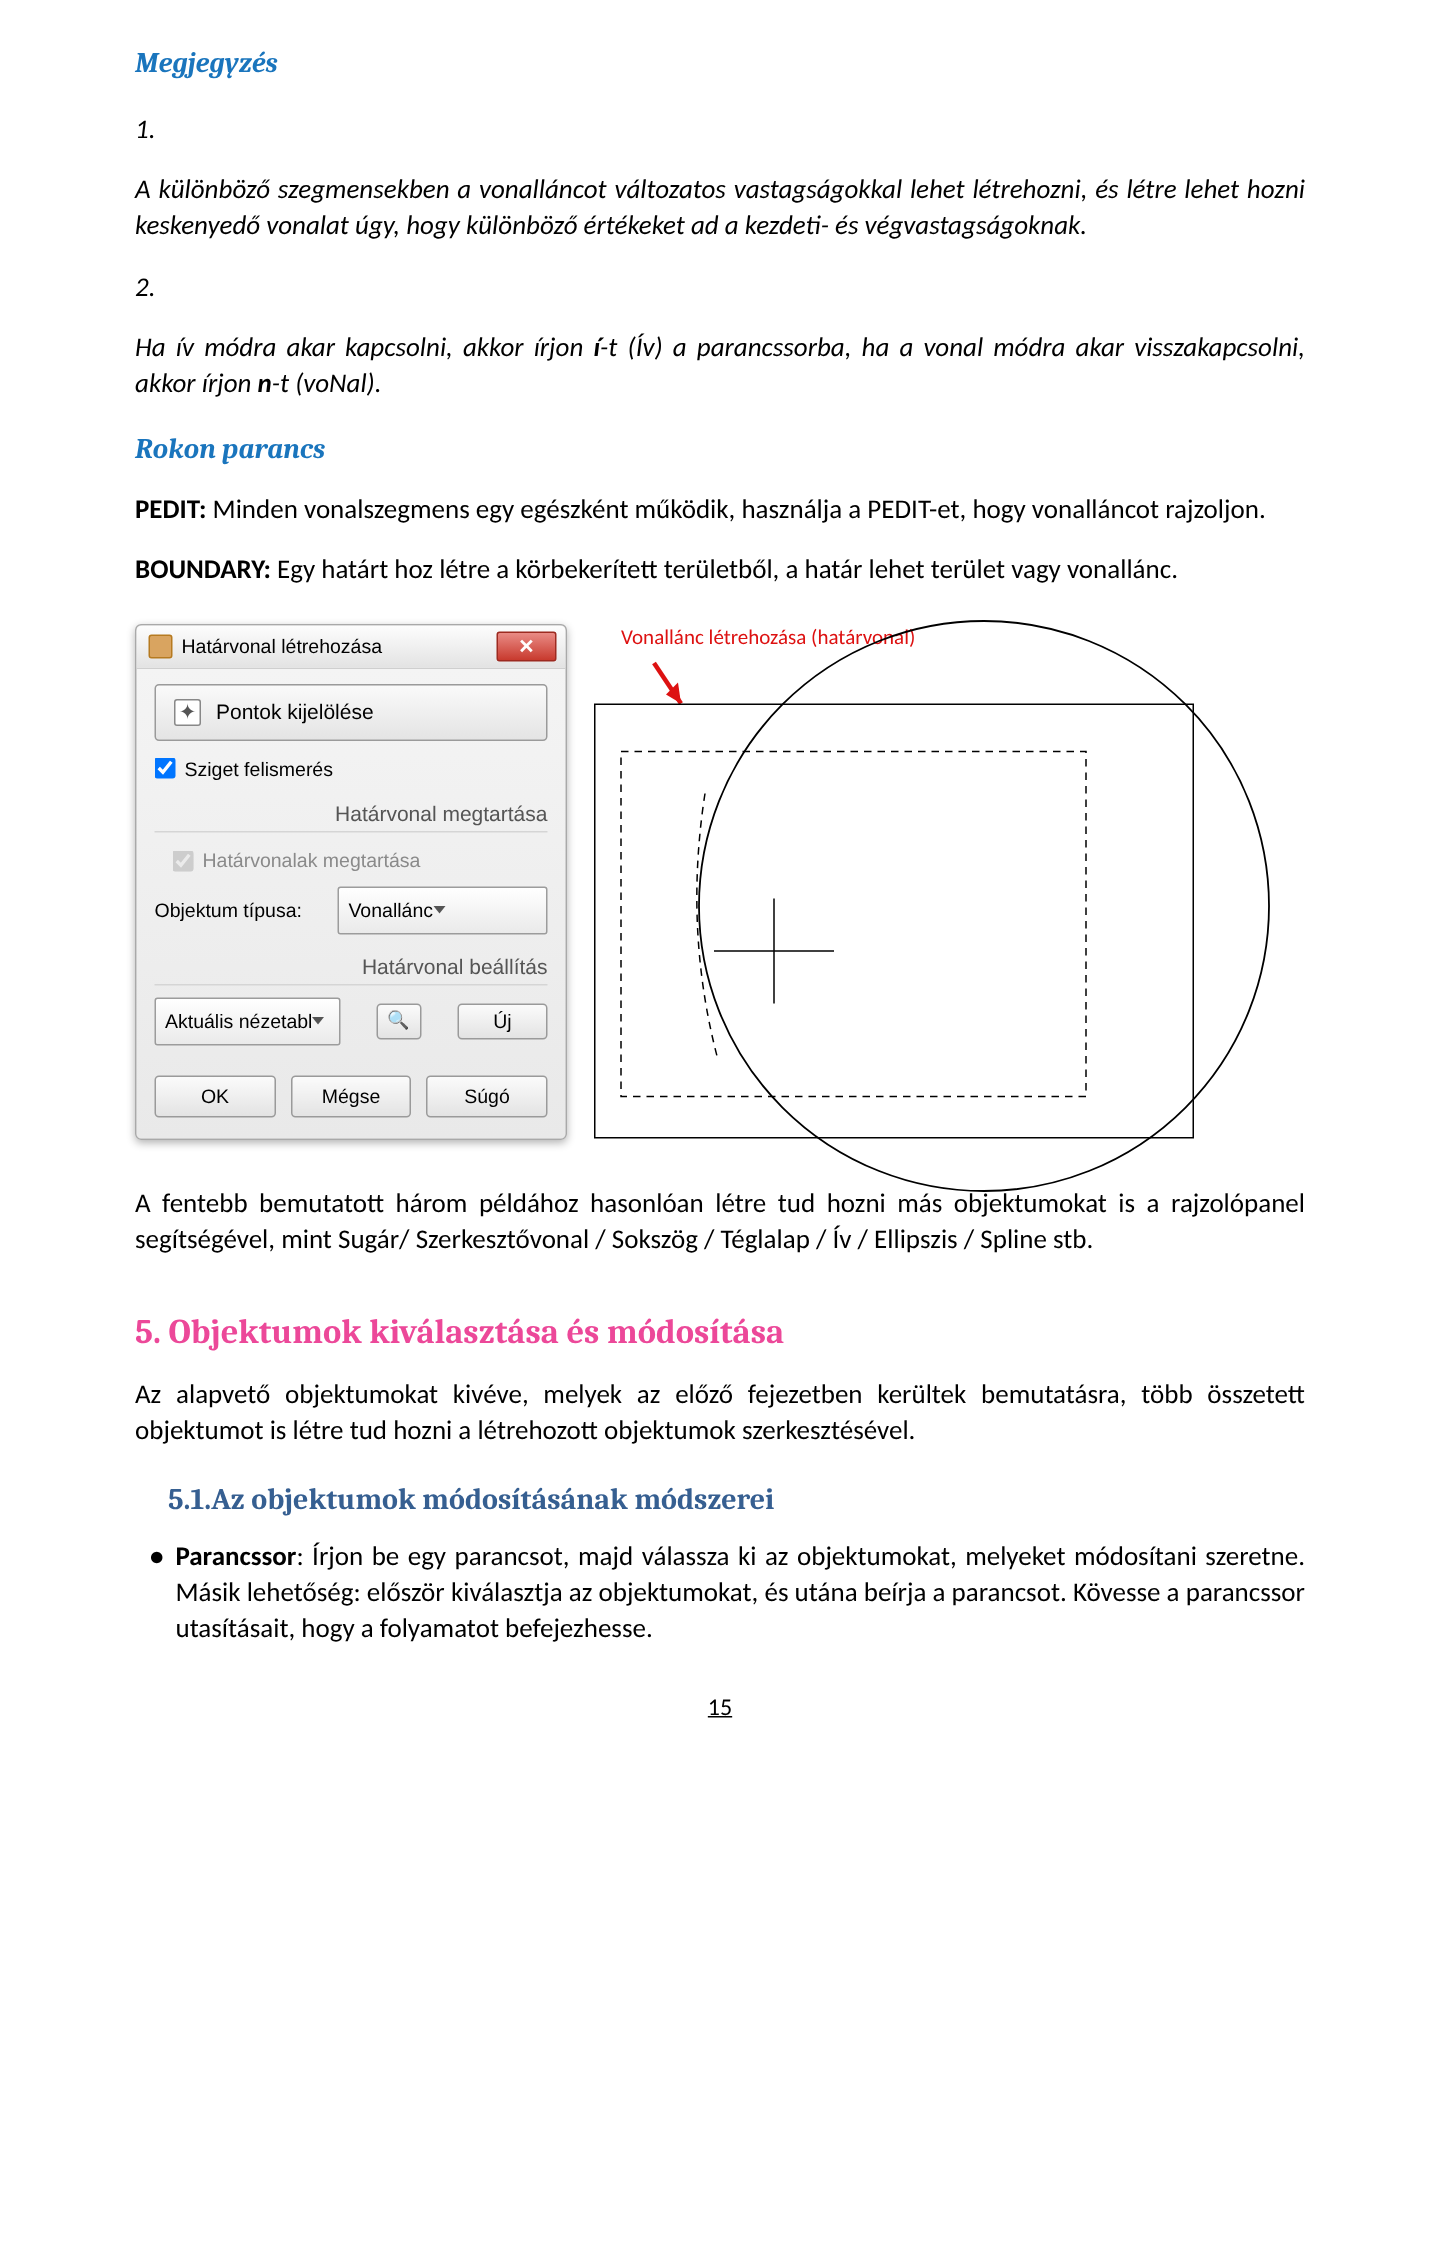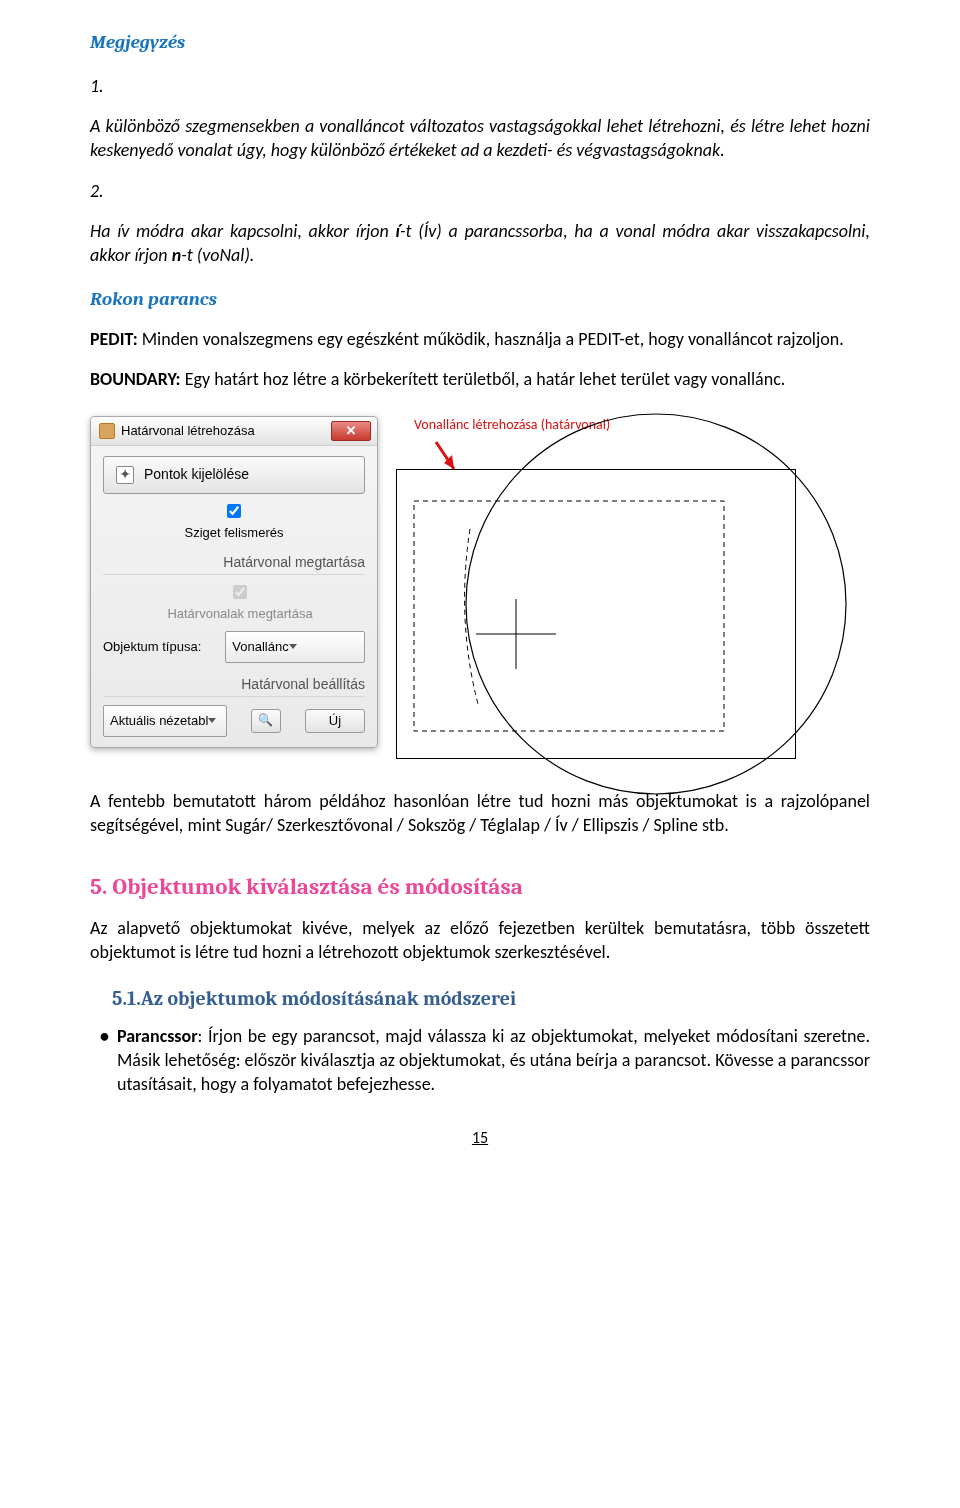--- a/index.html
+++ b/index.html
@@ -89,21 +89,20 @@
     width: 18px; height: 18px;
     border: 1px solid #888;
     border-radius: 2px;
     background: #fff;
     display:flex; align-items:center; justify-content:center;
     font-size: 14px; color:#555;
   }
   .chk-row, .label-row {
     display:flex; align-items:center; gap:6px;
     margin-top: 10px;
-    flex-direction: column;
   }
   .chk-row input[type="checkbox"] { width:14px; height:14px; }
   .chk-row.disabled { color:#8a8a8a; }
   .chk-row.indent { margin-left: 12px; }
   .grouplabel { color:#555; font-size:14px; border-bottom:1px solid #d5d5d5; padding-bottom:2px; margin-top:12px;text-align:right; }
   .dropdown-row { display:flex; align-items:center; gap:24px; margin-top:8px; }
   .dropdown {
     flex:1; height:24px;
     background: linear-gradient(#fff,#eaeaea);
     border:1px solid #9c9c9c; border-radius:2px;
@@ -243,20 +242,31 @@
           <div class="arrow"></div>
         </div>
         <div class="small-btn">
           <span>🔍</span>
         </div>
         <div class="uj-btn">
           <span>Új</span>
         </div>
       </div>
     </div>
+    <div class="btn-row">
+      <div class="std-btn">
+          <span>OK</span>
+        </div>
+      <div class="std-btn">
+          <span>Mégse</span>
+        </div>
+      <div class="std-btn">
+          <span>Súgó</span>
+        </div>
+    </div>
   </div>
 
   <div class="diagram-col">
     <div class="anno">Vonallánc létrehozása (határvonal)</div>
     <div class="red-arrow">
       <svg width="40" height="40">
         <line x1="10" y1="5" x2="28" y2="32" stroke="#d11" stroke-width="3"></line>
         <polygon points="28,32 18,26 26,18" fill="#d11"></polygon>
       </svg>
     </div>

